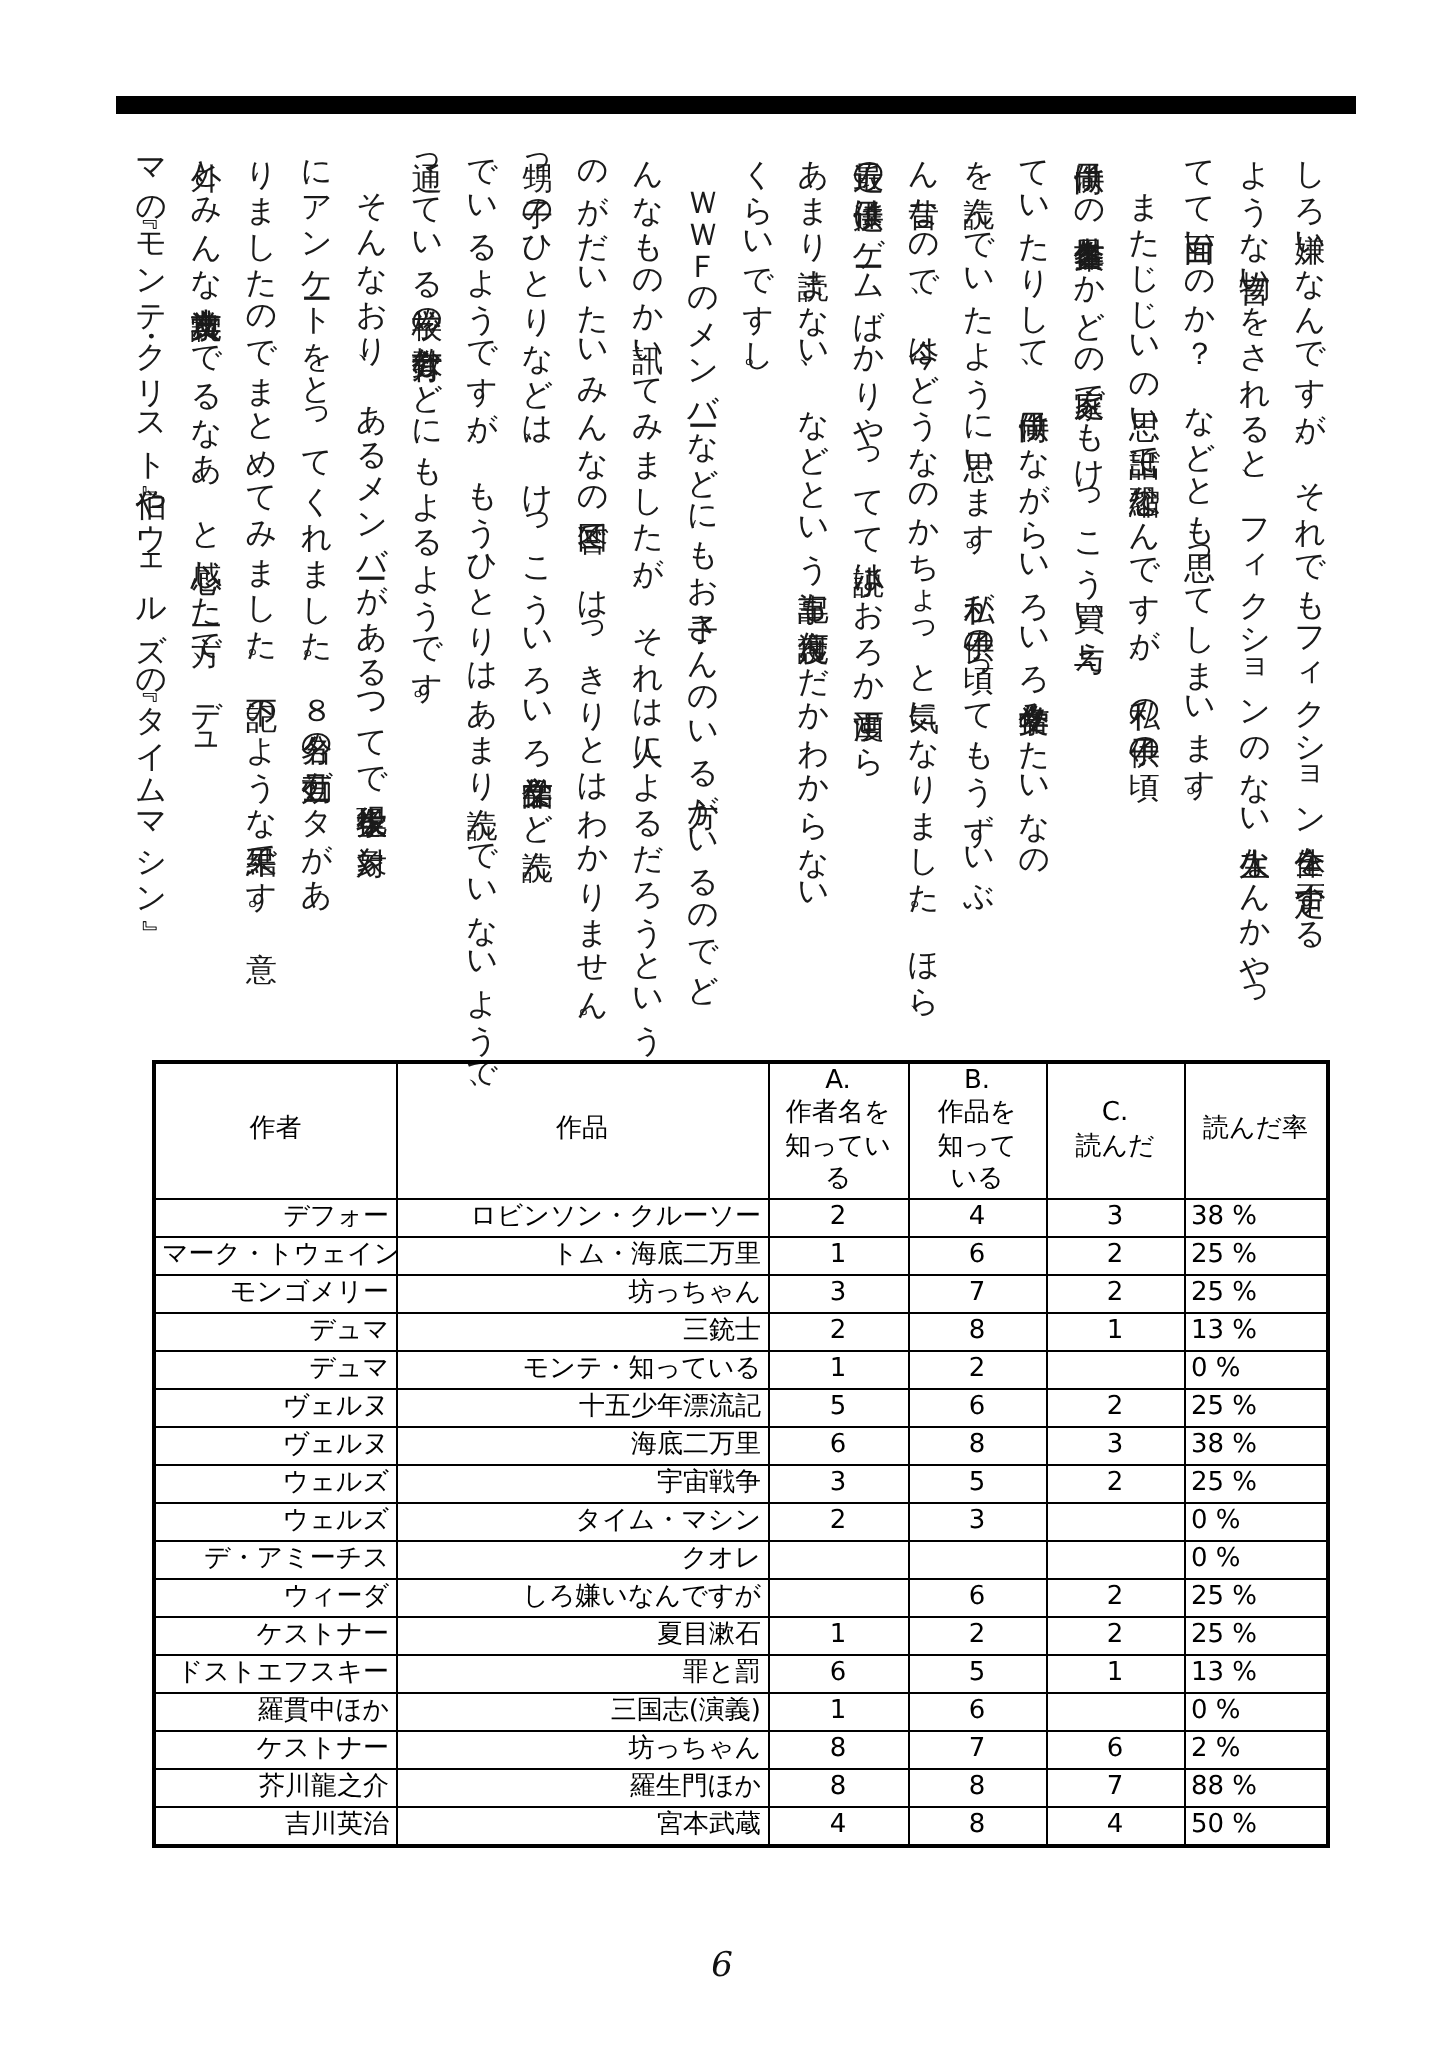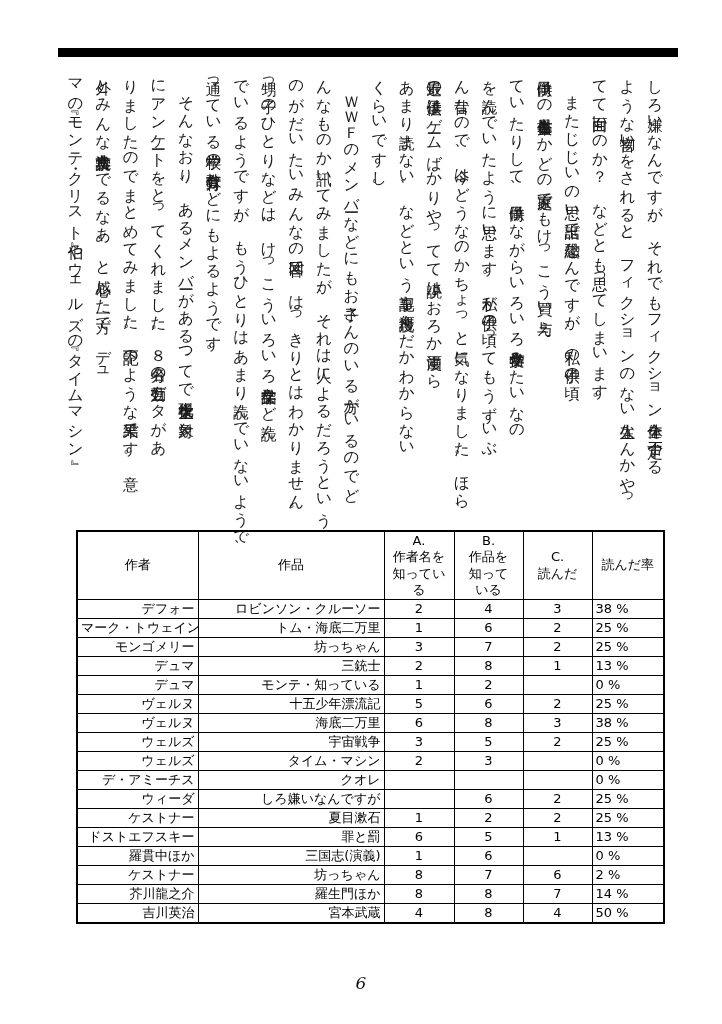--- a/index.html
+++ b/index.html
@@ -295,21 +295,21 @@
           <td class="t-num">6</td>
           <td class="t-rate">2 %</td>
         </tr>
 
         <tr>
           <td class="t-author">芥川龍之介</td>
           <td class="t-work">羅生門ほか</td>
           <td class="t-num">8</td>
           <td class="t-num">8</td>
           <td class="t-num">7</td>
-          <td class="t-rate">14 %</td>
+          <td class="t-rate">88 %</td>
         </tr>
 
         <tr>
           <td class="t-author">吉川英治</td>
           <td class="t-work">宮本武蔵</td>
           <td class="t-num">4</td>
           <td class="t-num">8</td>
           <td class="t-num">4</td>
           <td class="t-rate">50 %</td>
         </tr>

